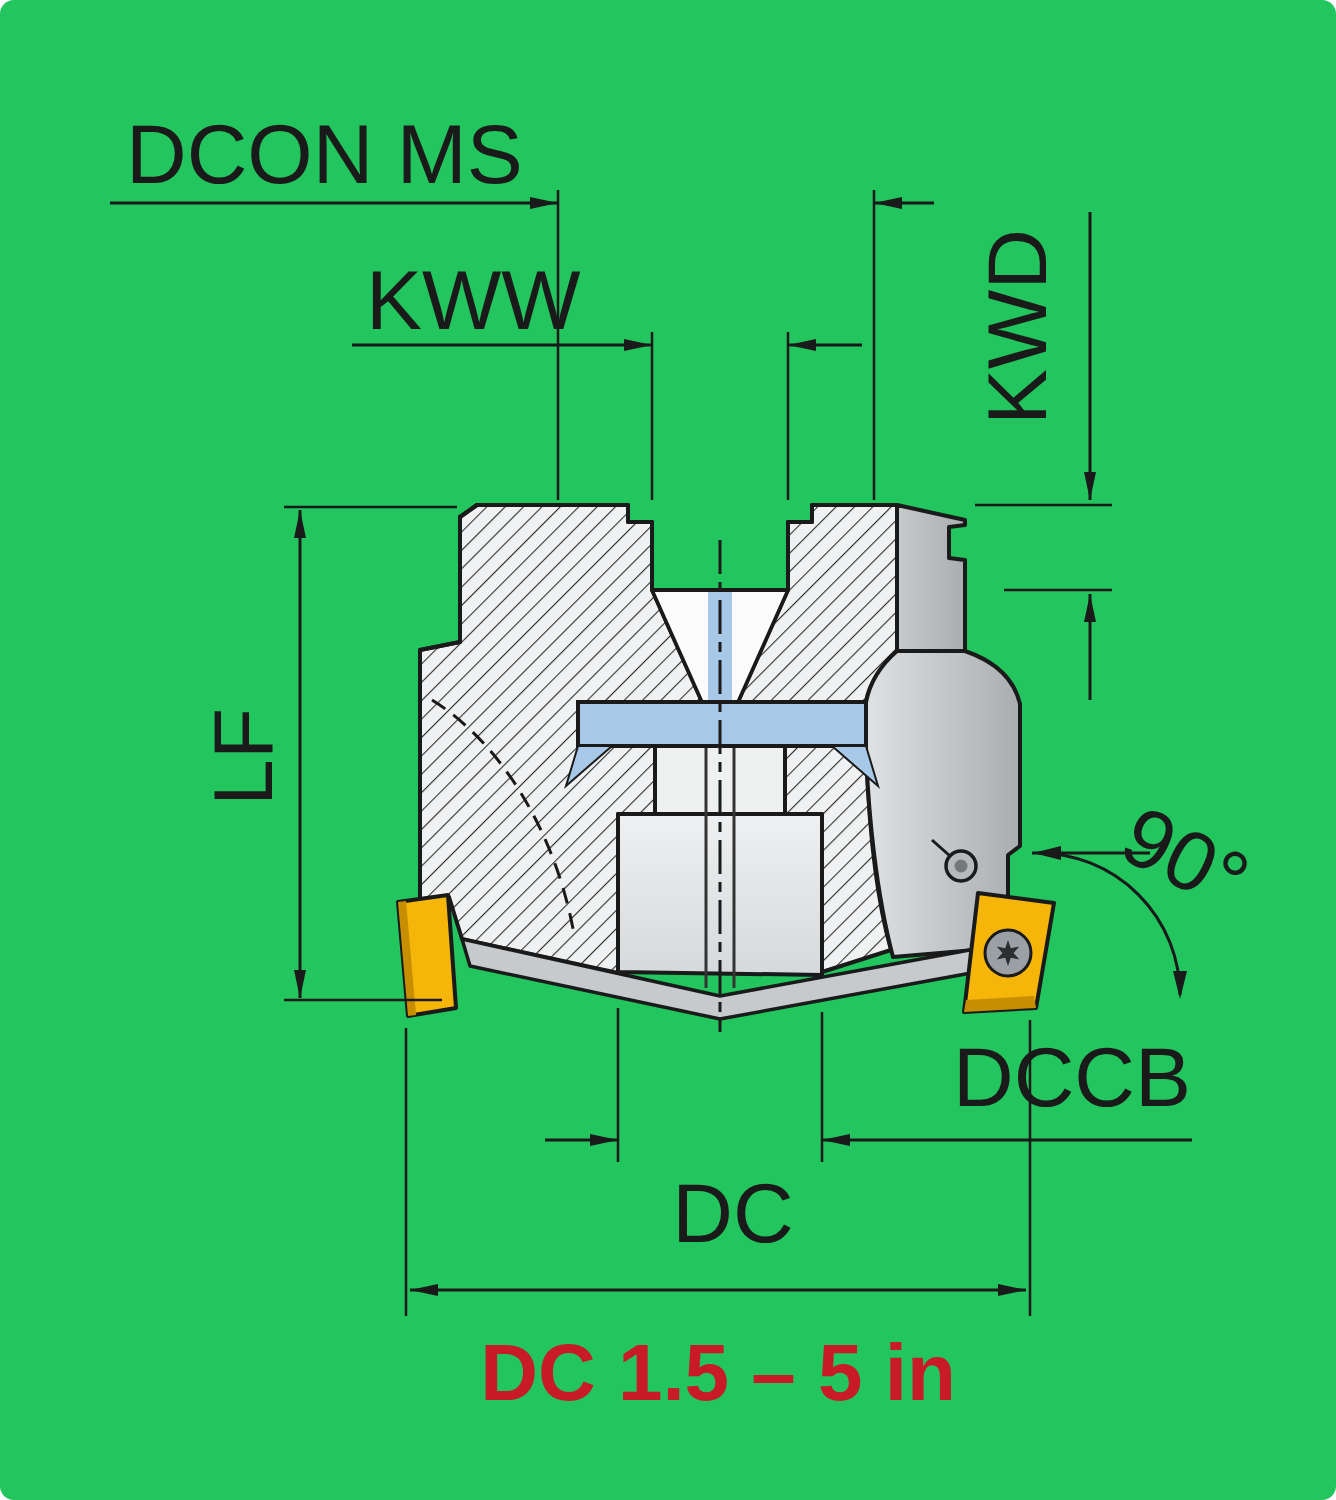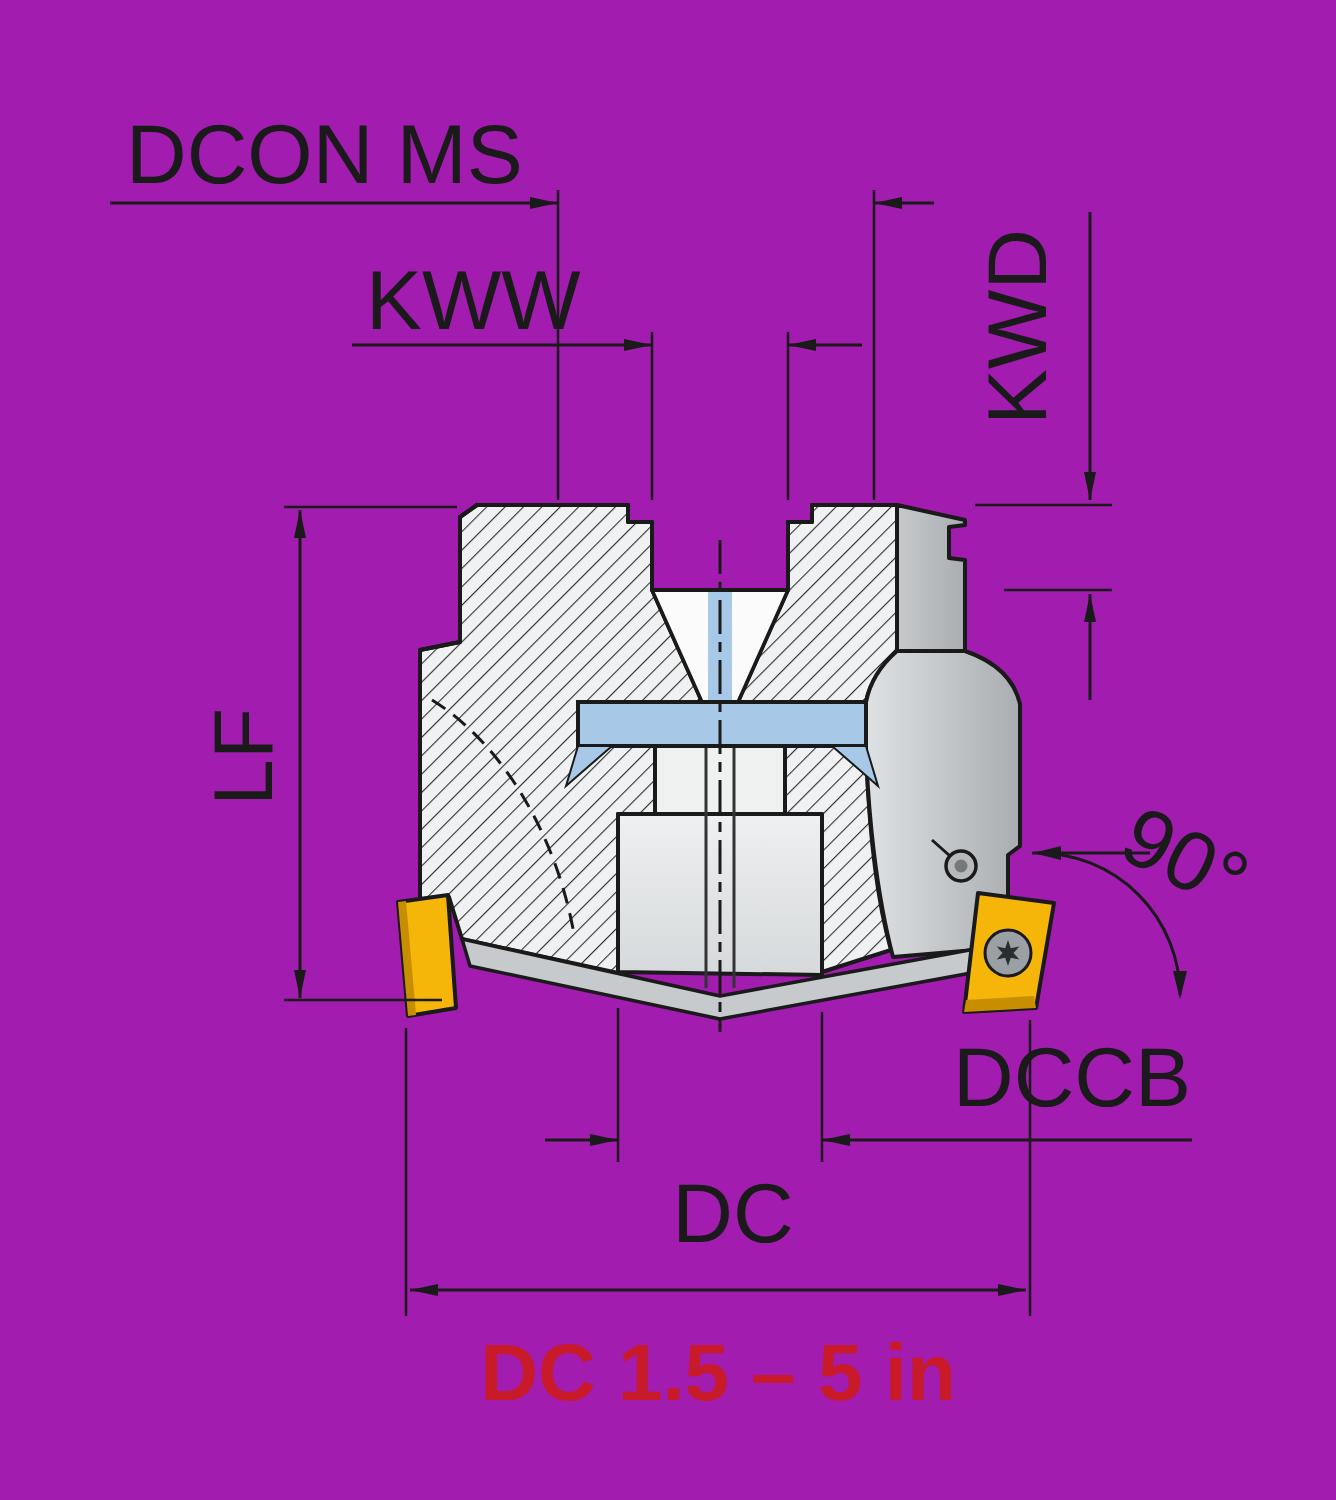--- a/index.html
+++ b/index.html
@@ -1,17 +1,17 @@
 <!DOCTYPE html>
 <html><head>
 <meta charset="utf-8">
 <style>
   html,body{margin:0;padding:0;background:#ffffff;}
-  .page{position:relative;width:1336px;height:1500px;background:#a21caf;overflow:hidden;
-        font-family:"Liberation Sans",sans-serif;}
+  .page{position:relative;width:1336px;height:1500px;background:#22c55e;overflow:hidden;
+        font-family:"Liberation Sans",sans-serif;border-radius:14px;}
   svg{display:block;}
   text{font-family:"Liberation Sans",sans-serif;}
   .dimtext{font-size:84px;fill:#1a1a1a;}
   .dimline{stroke:#1a1a1a;stroke-width:3;fill:none;}
   .extline{stroke:#1a1a1a;stroke-width:2.5;fill:none;}
   .outline{stroke:#1a1a1a;stroke-width:4;fill:none;stroke-linejoin:round;stroke-linecap:round;}
 </style>
 </head>
 <body>
 

